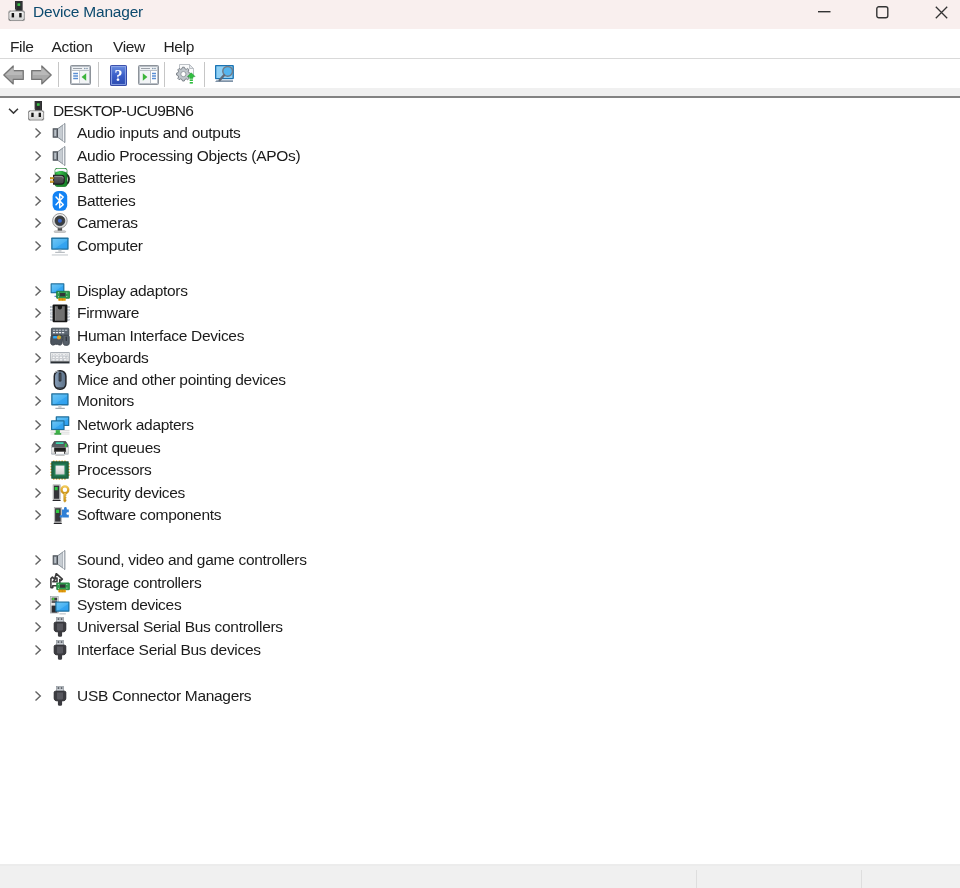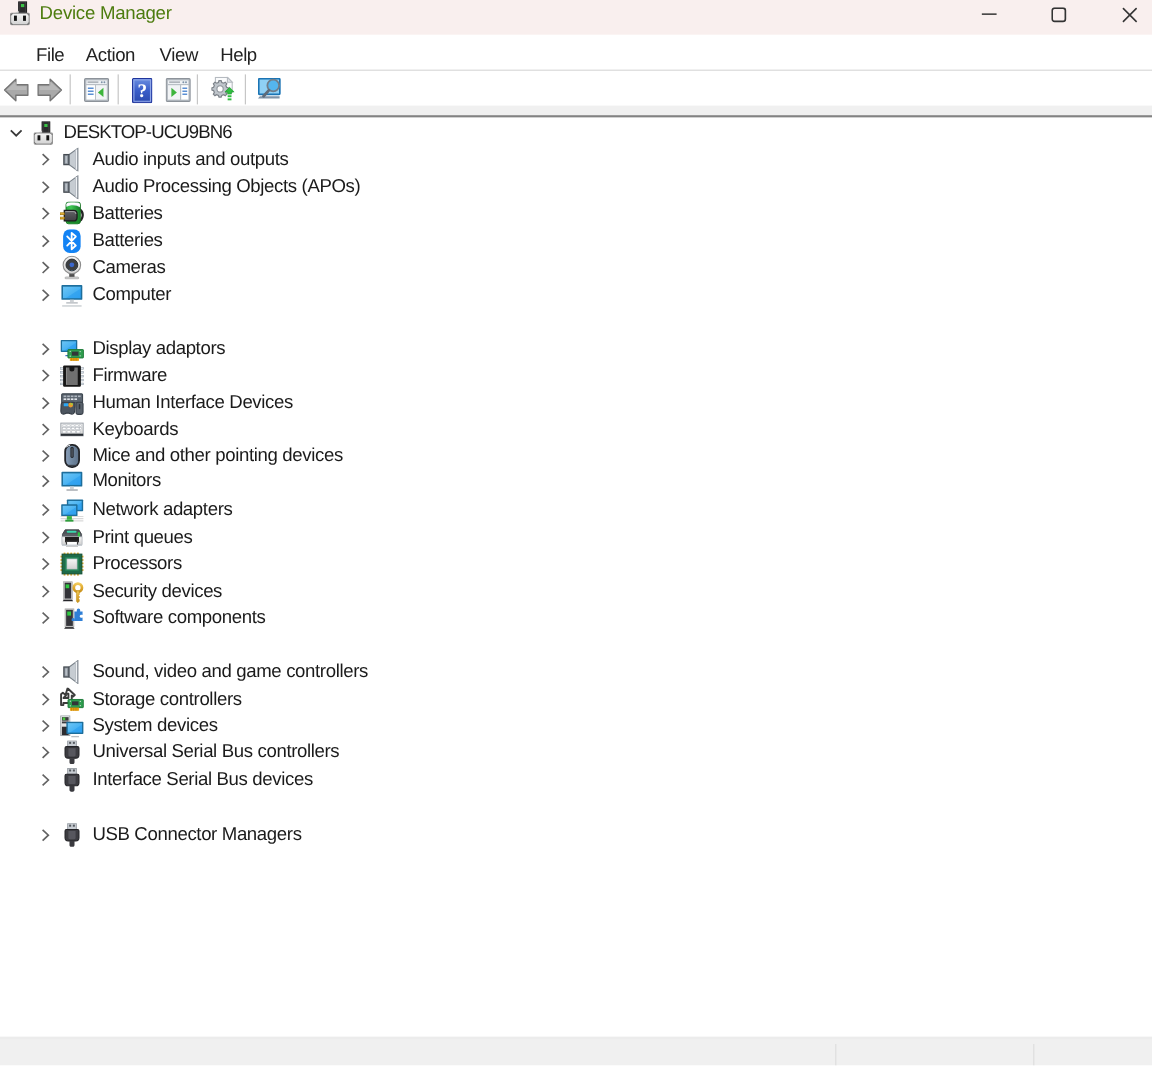--- a/index.html
+++ b/index.html
@@ -1,22 +1,22 @@
 <!DOCTYPE html>
 <html><head>
 <meta charset="utf-8">
 <style>
   html,body{margin:0;padding:0;}
   body{width:960px;height:888px;position:relative;overflow:hidden;
        font-family:"Liberation Sans",sans-serif;background:#fff;}
   .abs{position:absolute;}
   #titlebar{left:0;top:0;width:960px;height:29px;background:#f9efee;}
-  #titletext{left:33px;top:2.6px;font-size:15.5px;color:#4d7c0f;letter-spacing:-0.2px;}
+  #titletext{left:33px;top:2.6px;font-size:15.5px;color:#0c4a6e;letter-spacing:-0.2px;}
   #menubar{left:0;top:29px;width:960px;height:29px;background:#fff;border-bottom:1.5px solid #d9d9d9;}
-  .menuitem{top:37.5px;font-size:15.5px;color:#222;letter-spacing:-0.35px;margin-left:20px;}
+  .menuitem{top:37.5px;font-size:15.5px;color:#222;letter-spacing:-0.35px;}
   #toolbar{left:0;top:59.5px;width:960px;height:28.5px;background:#fff;}
   .tbsep{top:62px;width:1px;height:25px;background:#c6c6c6;}
   #graystrip{left:0;top:88px;width:960px;height:8px;background:#f0f0f0;}
   #darkline{left:0;top:96px;width:960px;height:2px;background:#828282;}
   #tree{left:0;top:98px;width:960px;height:766px;background:#fff;}
   .row{position:absolute;left:0;width:784px;height:22.45px;}
   .rtxt{position:absolute;left:77px;top:50%;transform:translateY(-49%);font-size:15.5px;color:#1b1b1b;letter-spacing:-0.3px;white-space:pre;}
   .chev{position:absolute;left:33.5px;top:50%;transform:translateY(-50%);}
   .icon{position:absolute;left:50px;top:50%;transform:translateY(-50%);width:20px;height:20px;}
   #statusbar{left:0;top:864.4px;width:960px;height:23.6px;background:#f0f0f0;border-top:2.2px solid #ececec;box-sizing:border-box;}

